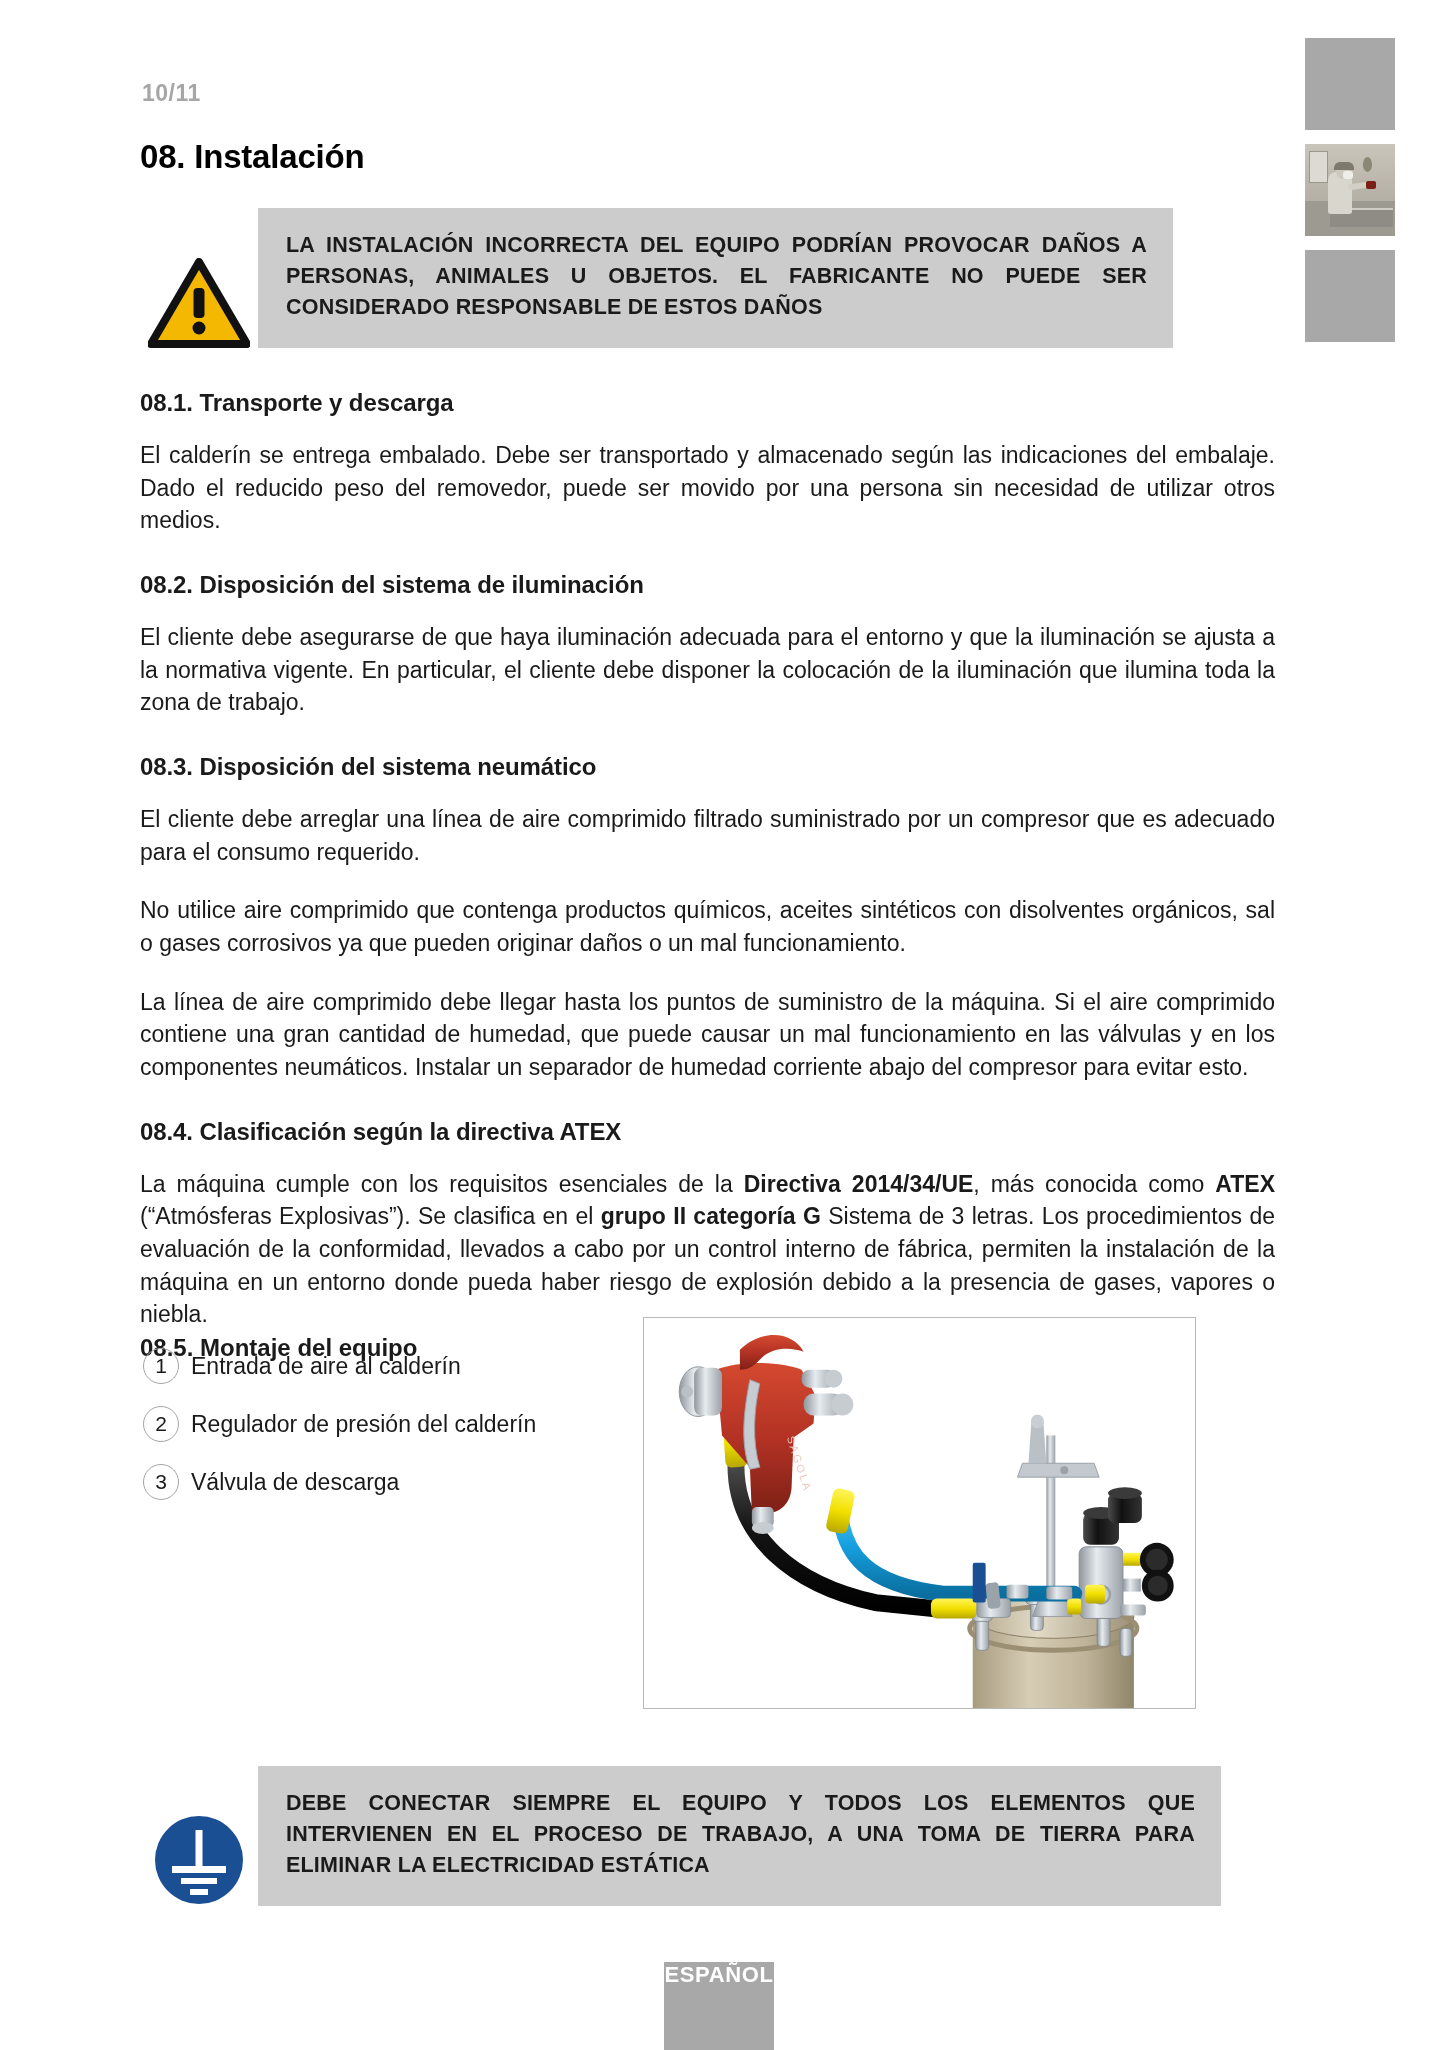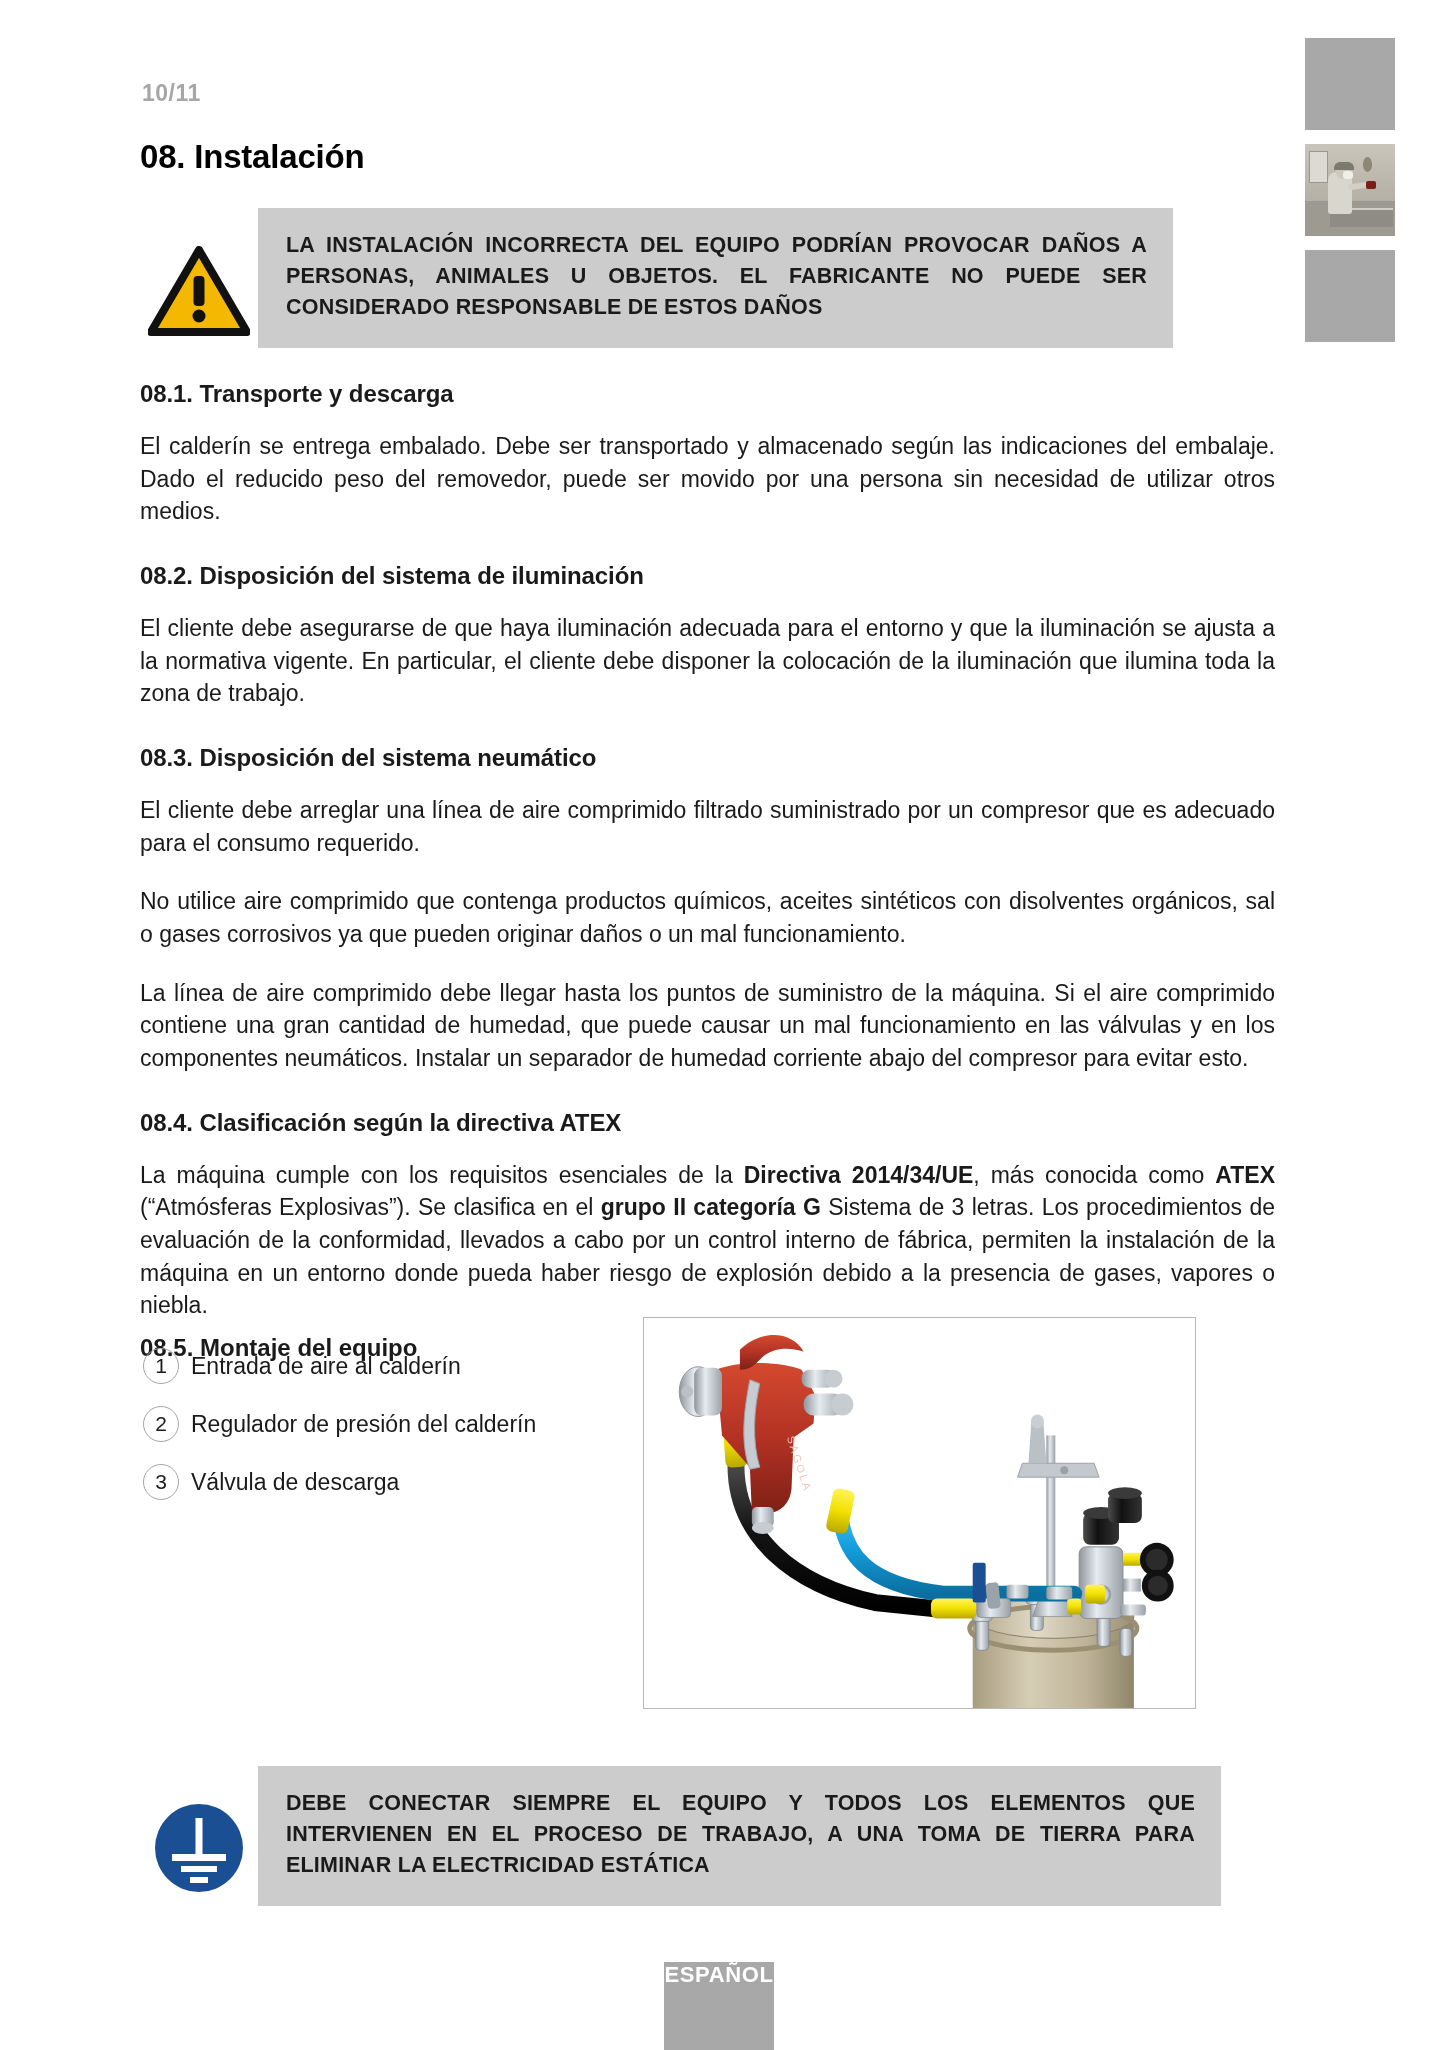--- a/index.html
+++ b/index.html
@@ -65,21 +65,21 @@
     font-size: 33px;
     font-weight: bold;
     color: #000000;
     letter-spacing: -0.2px;
   }
 
   
   .callout {
     position: absolute;
     display: flex;
-    align-items: center;
+    align-items: flex-end;
   }
   .callout-icon {
     width: 118px;
     flex: 0 0 118px;
     display: flex;
     align-items: center;
     justify-content: center;
   }
   .callout-box {
     background: #cccccc;
@@ -109,21 +109,21 @@
   
   .content { position: absolute; left: 140px; top: 380px; width: 1135px; }
   .h2 {
     font-size: 24px;
     font-weight: bold;
     color: #1a1a1a;
     margin-top: 34px;
     margin-bottom: 22px;
     letter-spacing: -0.1px;
   }
-  .h2:first-child { margin-top: 0; }
+  .h2:first-child { margin-top: 9px; }
   .para {
     font-size: 23px;
     line-height: 1.42;
     color: #1a1a1a;
     text-align: justify;
     text-justify: inter-word;
     margin-bottom: 26px;
   }
   .para:last-child { margin-bottom: 12px; }
   .para b { font-weight: bold; }

